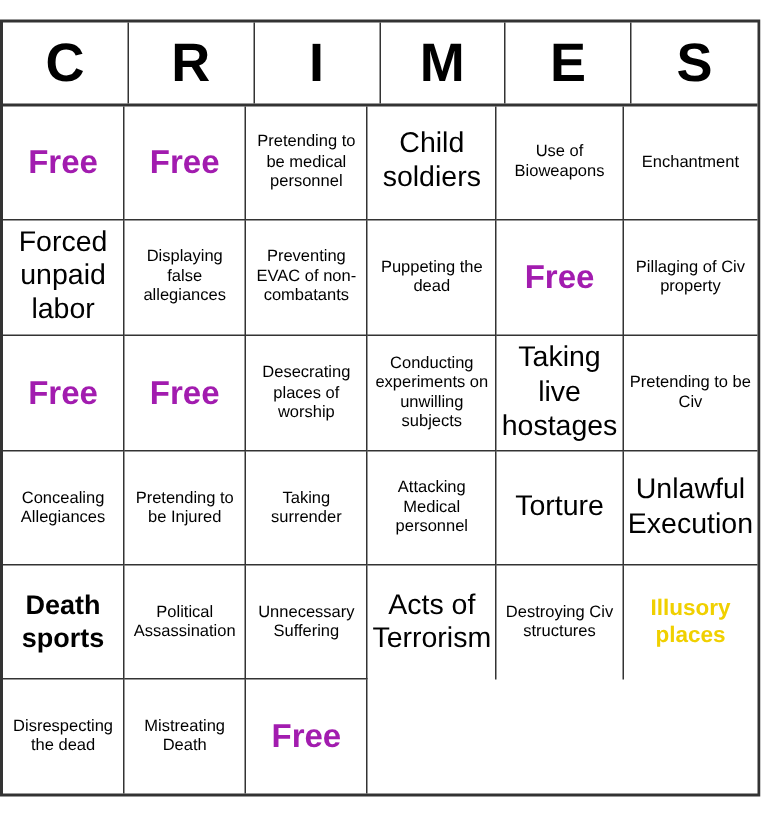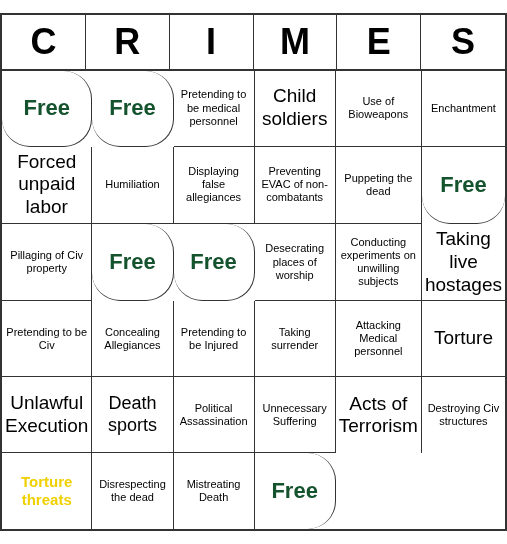--- a/index.html
+++ b/index.html
@@ -44,32 +44,31 @@
       padding: 4px 3px;
       text-align: center;
       font-size: 11px;
       font-weight: normal;
       line-height: 1.2;
       color: #000;
     }
     .bingo-cell:nth-child(6n) { border-right: none; }
     .bingo-grid .bingo-cell:nth-last-child(-n+6) { border-bottom: none; }
     .free-cell {
-      color: #14532d;
+      color: #a21caf;
       font-size: 22px;
       font-weight: bold;
-      border-radius: 28px;
     }
     .large-cell {
       font-size: 19px;
       font-weight: normal;
     }
     .death-sports {
       font-size: 18px;
-      font-weight: normal;
+      font-weight: bold;
     }
     .illusory-cell {
       font-size: 15px;
       font-weight: bold;
       color: #f0d000;
     }
   </style>
 </head>
 <body>
 
@@ -83,21 +82,20 @@
       <div class="bingo-header-cell">S</div>
     </div>
   <div class="bingo-grid">
   <div class="bingo-cell free-cell">Free</div>
       <div class="bingo-cell free-cell">Free</div>
       <div class="bingo-cell">Pretending to be medical personnel</div>
       <div class="bingo-cell large-cell">Child soldiers</div>
       <div class="bingo-cell">Use of Bioweapons</div>
       <div class="bingo-cell">Enchantment</div>
       <div class="bingo-cell large-cell">Forced unpaid labor</div>
-      <div class="bingo-cell">Humiliation</div>
       <div class="bingo-cell">Displaying false allegiances</div>
       <div class="bingo-cell">Preventing EVAC of non-combatants</div>
       <div class="bingo-cell">Puppeting the dead</div>
       <div class="bingo-cell free-cell">Free</div>
       <div class="bingo-cell">Pillaging of Civ property</div>
       <div class="bingo-cell free-cell">Free</div>
       <div class="bingo-cell free-cell">Free</div>
       <div class="bingo-cell">Desecrating places of worship</div>
       <div class="bingo-cell">Conducting experiments on unwilling subjects</div>
       <div class="bingo-cell large-cell">Taking live hostages</div>
@@ -106,18 +104,18 @@
       <div class="bingo-cell">Pretending to be Injured</div>
       <div class="bingo-cell">Taking surrender</div>
       <div class="bingo-cell">Attacking Medical personnel</div>
       <div class="bingo-cell large-cell">Torture</div>
       <div class="bingo-cell large-cell">Unlawful Execution</div>
       <div class="bingo-cell death-sports">Death sports</div>
       <div class="bingo-cell">Political Assassination</div>
       <div class="bingo-cell">Unnecessary Suffering</div>
       <div class="bingo-cell large-cell">Acts of Terrorism</div>
       <div class="bingo-cell">Destroying Civ structures</div>
-      <div class="bingo-cell illusory-cell">Torture threats</div>
+      <div class="bingo-cell illusory-cell">Illusory places</div>
       <div class="bingo-cell">Disrespecting the dead</div>
       <div class="bingo-cell">Mistreating Death</div>
       <div class="bingo-cell free-cell">Free</div>
     </div>
 </div>
 
 </body></html>

